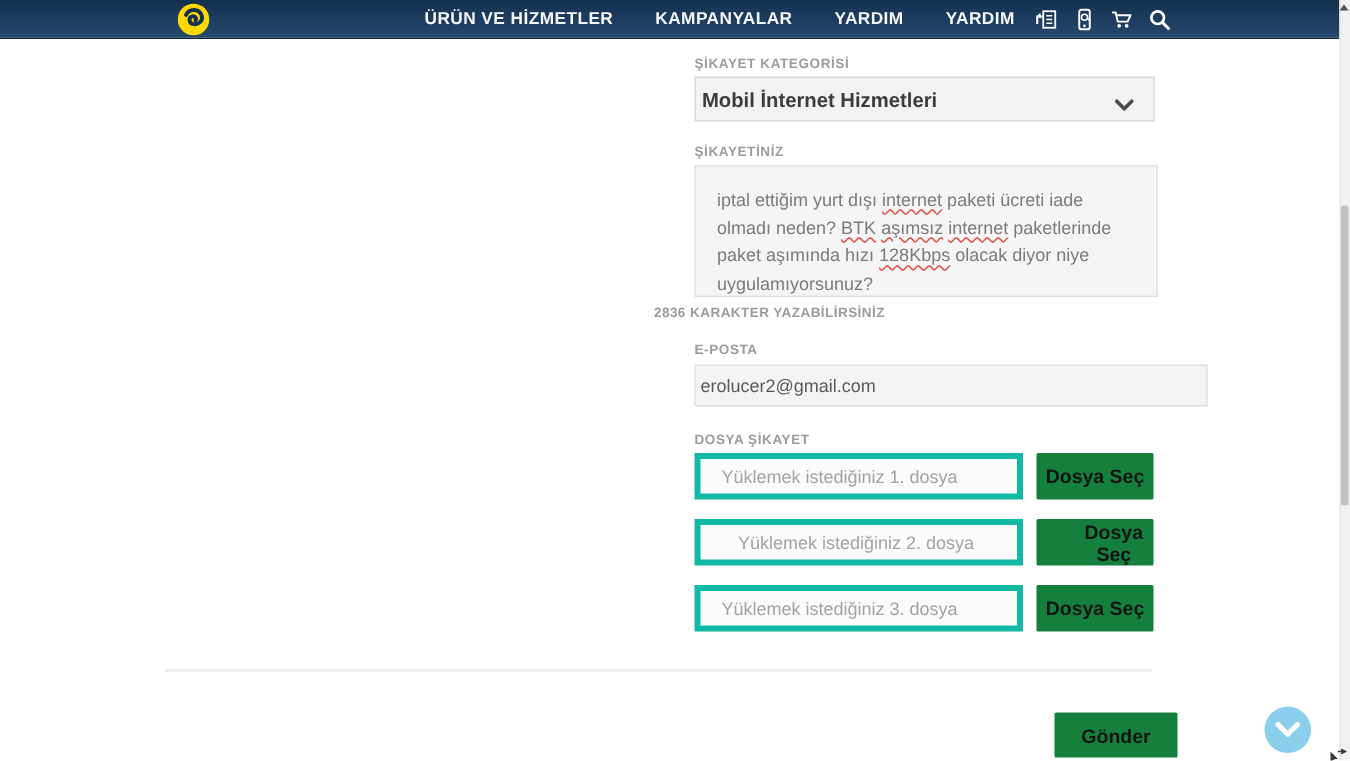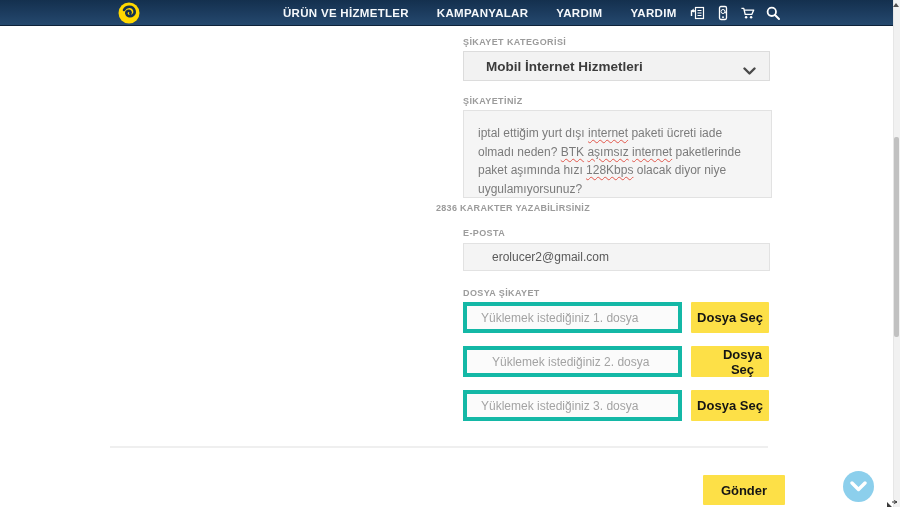--- a/index.html
+++ b/index.html
@@ -20,41 +20,41 @@
   
   .scrollbar { position:absolute; right:0; top:0; width:7px; height:507px; background:#f1f1f1; border-left:1px solid #e6e6e6; }
   .scroll-up { position:absolute; right:1px; top:3px; width:0; height:0;
                border-left:3px solid transparent; border-right:3px solid transparent; border-bottom:4px solid #505050; }
   .scroll-thumb { position:absolute; right:1px; top:137px; width:5px; height:200px; background:#c1c1c1; border-radius:2px; }
 
   
   .field-label { position:absolute; left:463px; font-size:9px; font-weight:bold; color:#9b9b9b; letter-spacing:.4px; }
   .select-box { position:absolute; left:463px; top:51px; width:307px; height:30px;
                 background:#f2f2f2; border:1px solid #dcdcdc; display:flex; align-items:center;
-                padding-left:22px; cursor:pointer; }
+                padding-left:4px; cursor:pointer; }
   .select-text { font-size:13.5px; font-weight:bold; color:#3c3c3c; }
   .select-chevron { position:absolute; right:13px; top:10px; }
 
   .textarea { position:absolute; left:463px; top:110px; width:309px; height:88px;
               background:#f5f5f5; border:1px solid #e2e2e2; padding:13px 14px 0 14px;
               font-size:12px; color:#7b7b7b; line-height:1.55; cursor:text; }
   .miss { text-decoration:underline; text-decoration-style:wavy; text-decoration-color:#e2574c;
           text-decoration-thickness:1px; text-underline-offset:2px; }
 
   .char-info { position:absolute; left:436px; top:203px; font-size:9px; font-weight:bold; color:#9b9b9b; letter-spacing:.3px; }
 
-  .email-input { position:absolute; left:463px; top:243px; width:307px; height:28px;
-                 background:#f4f4f4; border:1px solid #e2e2e2; padding-left:28px;
+  .email-input { position:absolute; left:463px; top:243px; width:342px; height:28px;
+                 background:#f4f4f4; border:1px solid #e2e2e2; padding-left:3px;
                  font-size:12px; color:#5a5a5a; font-family:"Liberation Sans", sans-serif; outline:none; }
 
   .file-input { position:absolute; left:463px; width:219px; height:31px;
                 background:#fbfbfb; border:4px solid #14b8a6; padding-left:14px;
                 font-size:12px; color:#8e8e8e; font-family:"Liberation Sans", sans-serif; outline:none; }
   .file-input::placeholder { color:#a3a3a3; }
-  .yellow-btn { position:absolute; background:#fde047; border:none; border-radius:1px;
+  .yellow-btn { position:absolute; background:#15803d; border:none; border-radius:1px;
                 font-size:13px; font-weight:bold; color:#141414; cursor:pointer;
                 font-family:"Liberation Sans", sans-serif; }
   .file-btn { left:691px; width:78px; height:31px; }
   .row1 { top:302px; } .row2 { top:346px;padding-left:25px; } .row3 { top:390px; }
 
   .divider { position:absolute; left:110px; top:446px; width:658px; height:2px; background:#efefef; }
 
   .submit-btn { left:703px; top:475px; width:82px; height:30px; }
 
   .scroll-fab { position:absolute; left:843px; top:471px; width:31px; height:31px; border-radius:50%;

